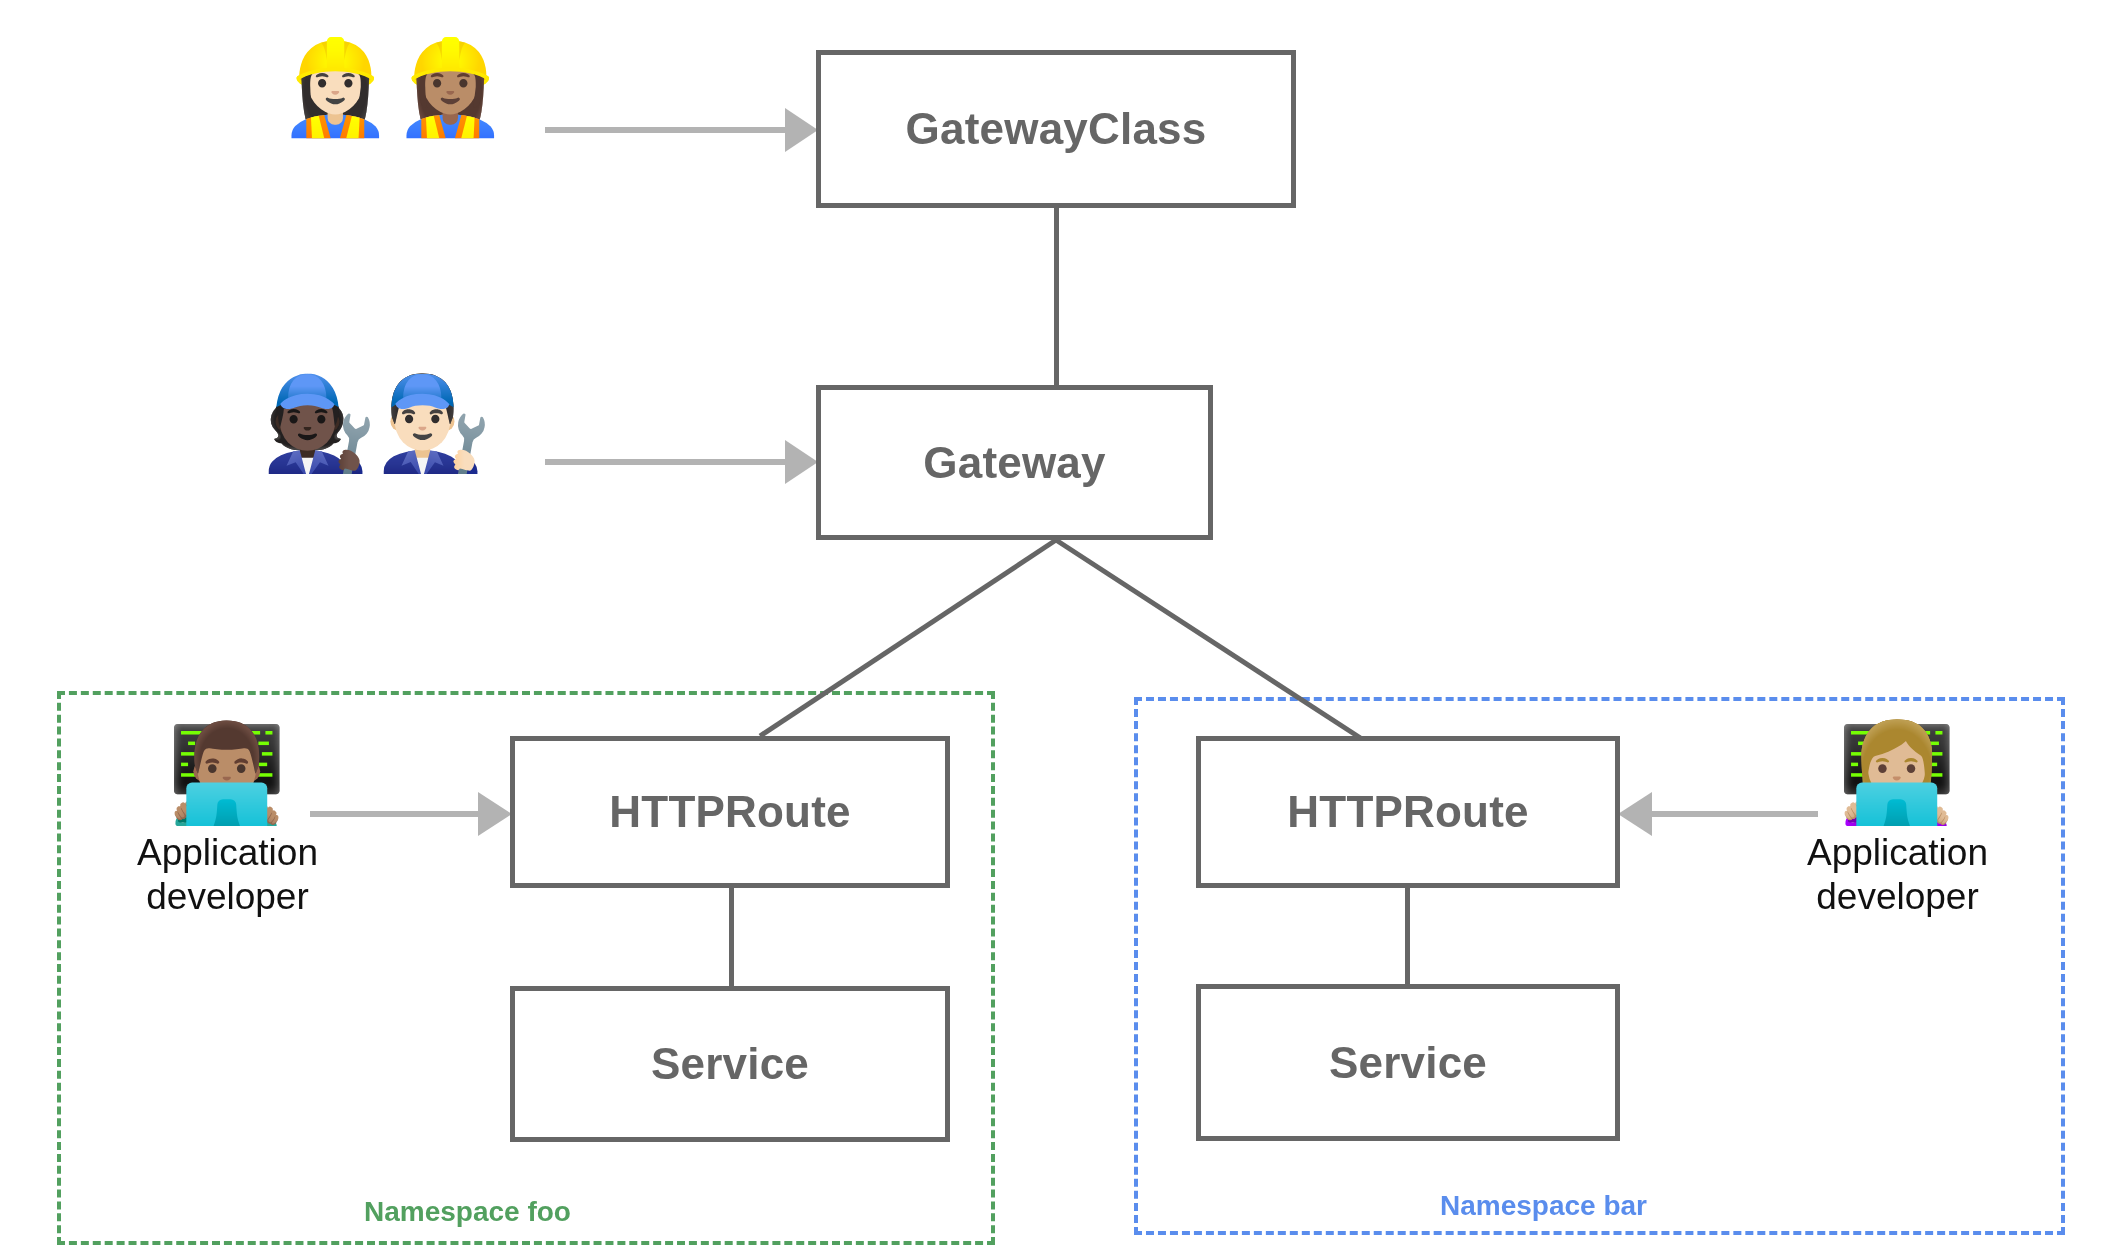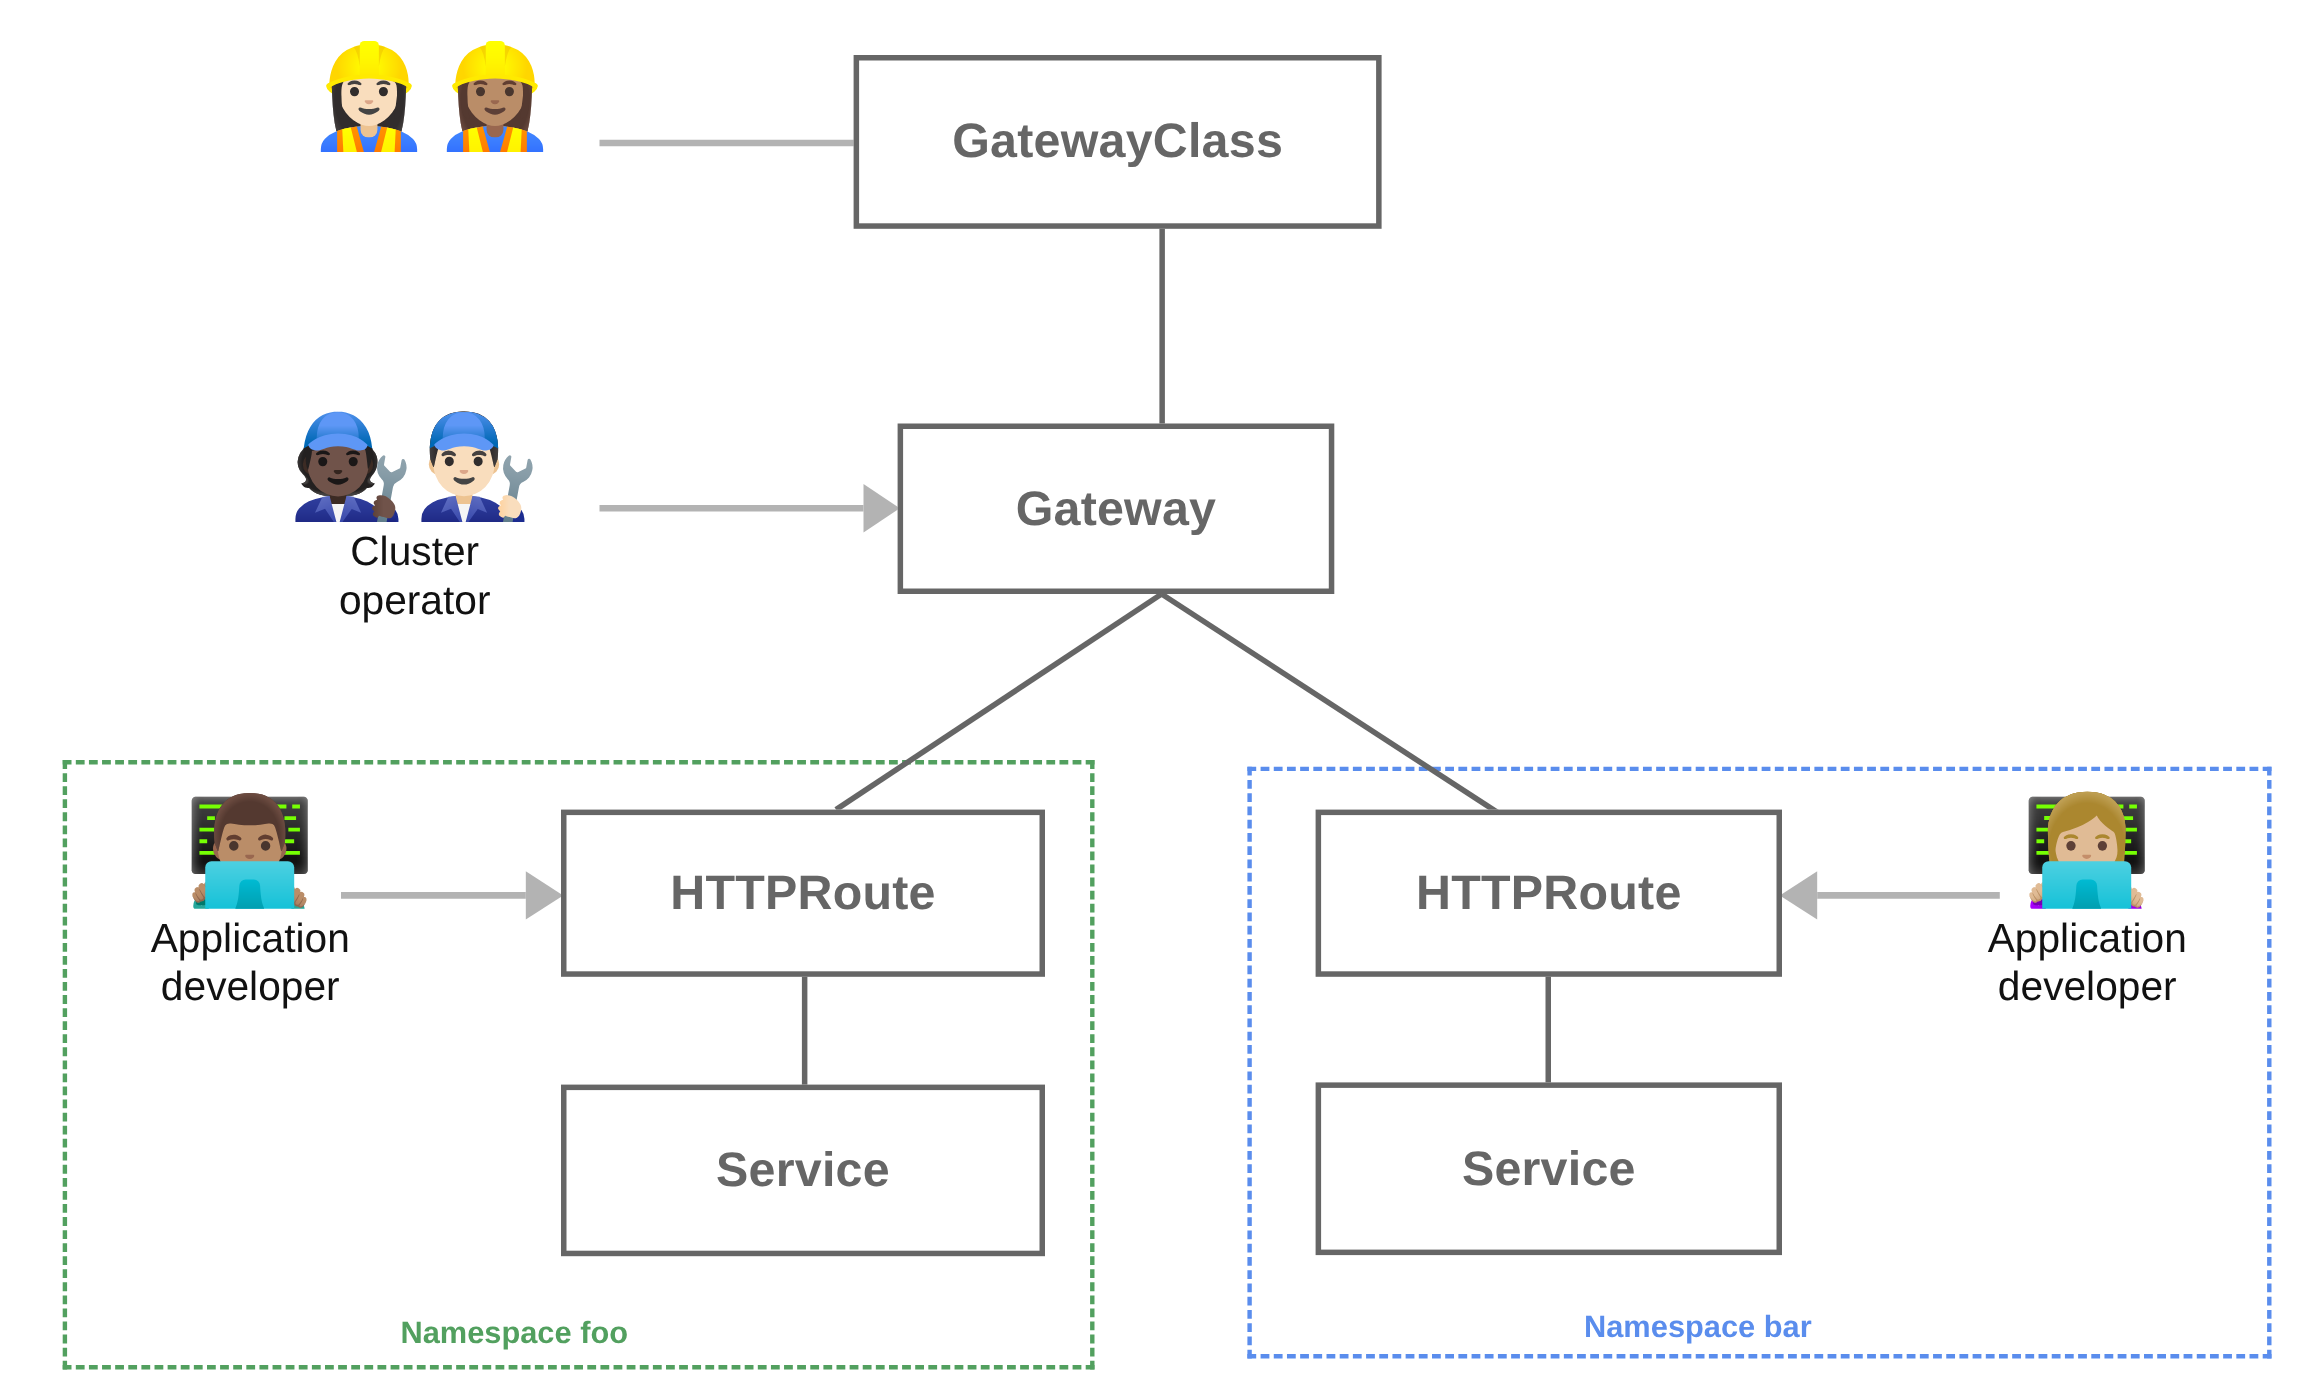--- a/index.html
+++ b/index.html
@@ -141,21 +141,21 @@
       <line x1="310" y1="814" x2="478" y2="814" stroke="#b3b3b3" stroke-width="6"></line>
       <polygon points="478,792 512,814 478,836" fill="#b3b3b3"></polygon>
     </g>
 
     <g>
       <line x1="1652" y1="814" x2="1818" y2="814" stroke="#b3b3b3" stroke-width="6"></line>
       <polygon points="1652,792 1618,814 1652,836" fill="#b3b3b3"></polygon>
     </g>
   </svg>
 
-  <div class="res-box" style="left:776px; top:50px; width:480px; height:158px;">
+  <div class="res-box" style="left:816px; top:50px; width:480px; height:158px;">
     <span class="res-label">GatewayClass</span>
   </div>
 
   <div class="res-box" style="left:816px; top:385px; width:397px; height:155px;">
     <span class="res-label">Gateway</span>
   </div>
 
   <div class="res-box" style="left:510px; top:736px; width:440px; height:152px;">
     <span class="res-label">HTTPRoute</span>
   </div>
@@ -177,22 +177,20 @@
       <span class="actor-emoji" style="font-size:92px;">👷🏻‍♀️</span>
       <span class="actor-emoji" style="font-size:92px;">👷🏽‍♀️</span>
     </div>
   </div>
 
   <div class="actor" style="left:272px; top:378px; width:210px;">
     <div class="actor-emojis">
       <span class="actor-emoji" style="font-size:92px;">🧑🏿‍🔧</span>
       <span class="actor-emoji" style="font-size:92px;">👨🏻‍🔧</span>
     </div>
-    <div class="actor-caption">Cluster
-operator</div>
   </div>
 
   <div class="actor" style="left:120px; top:725px; width:215px;">
     <div class="actor-emojis">
       <span class="actor-emoji" style="font-size:96px;">👨🏽‍💻</span>
     </div>
     <div class="actor-caption">Application
 developer</div>
   </div>
 

